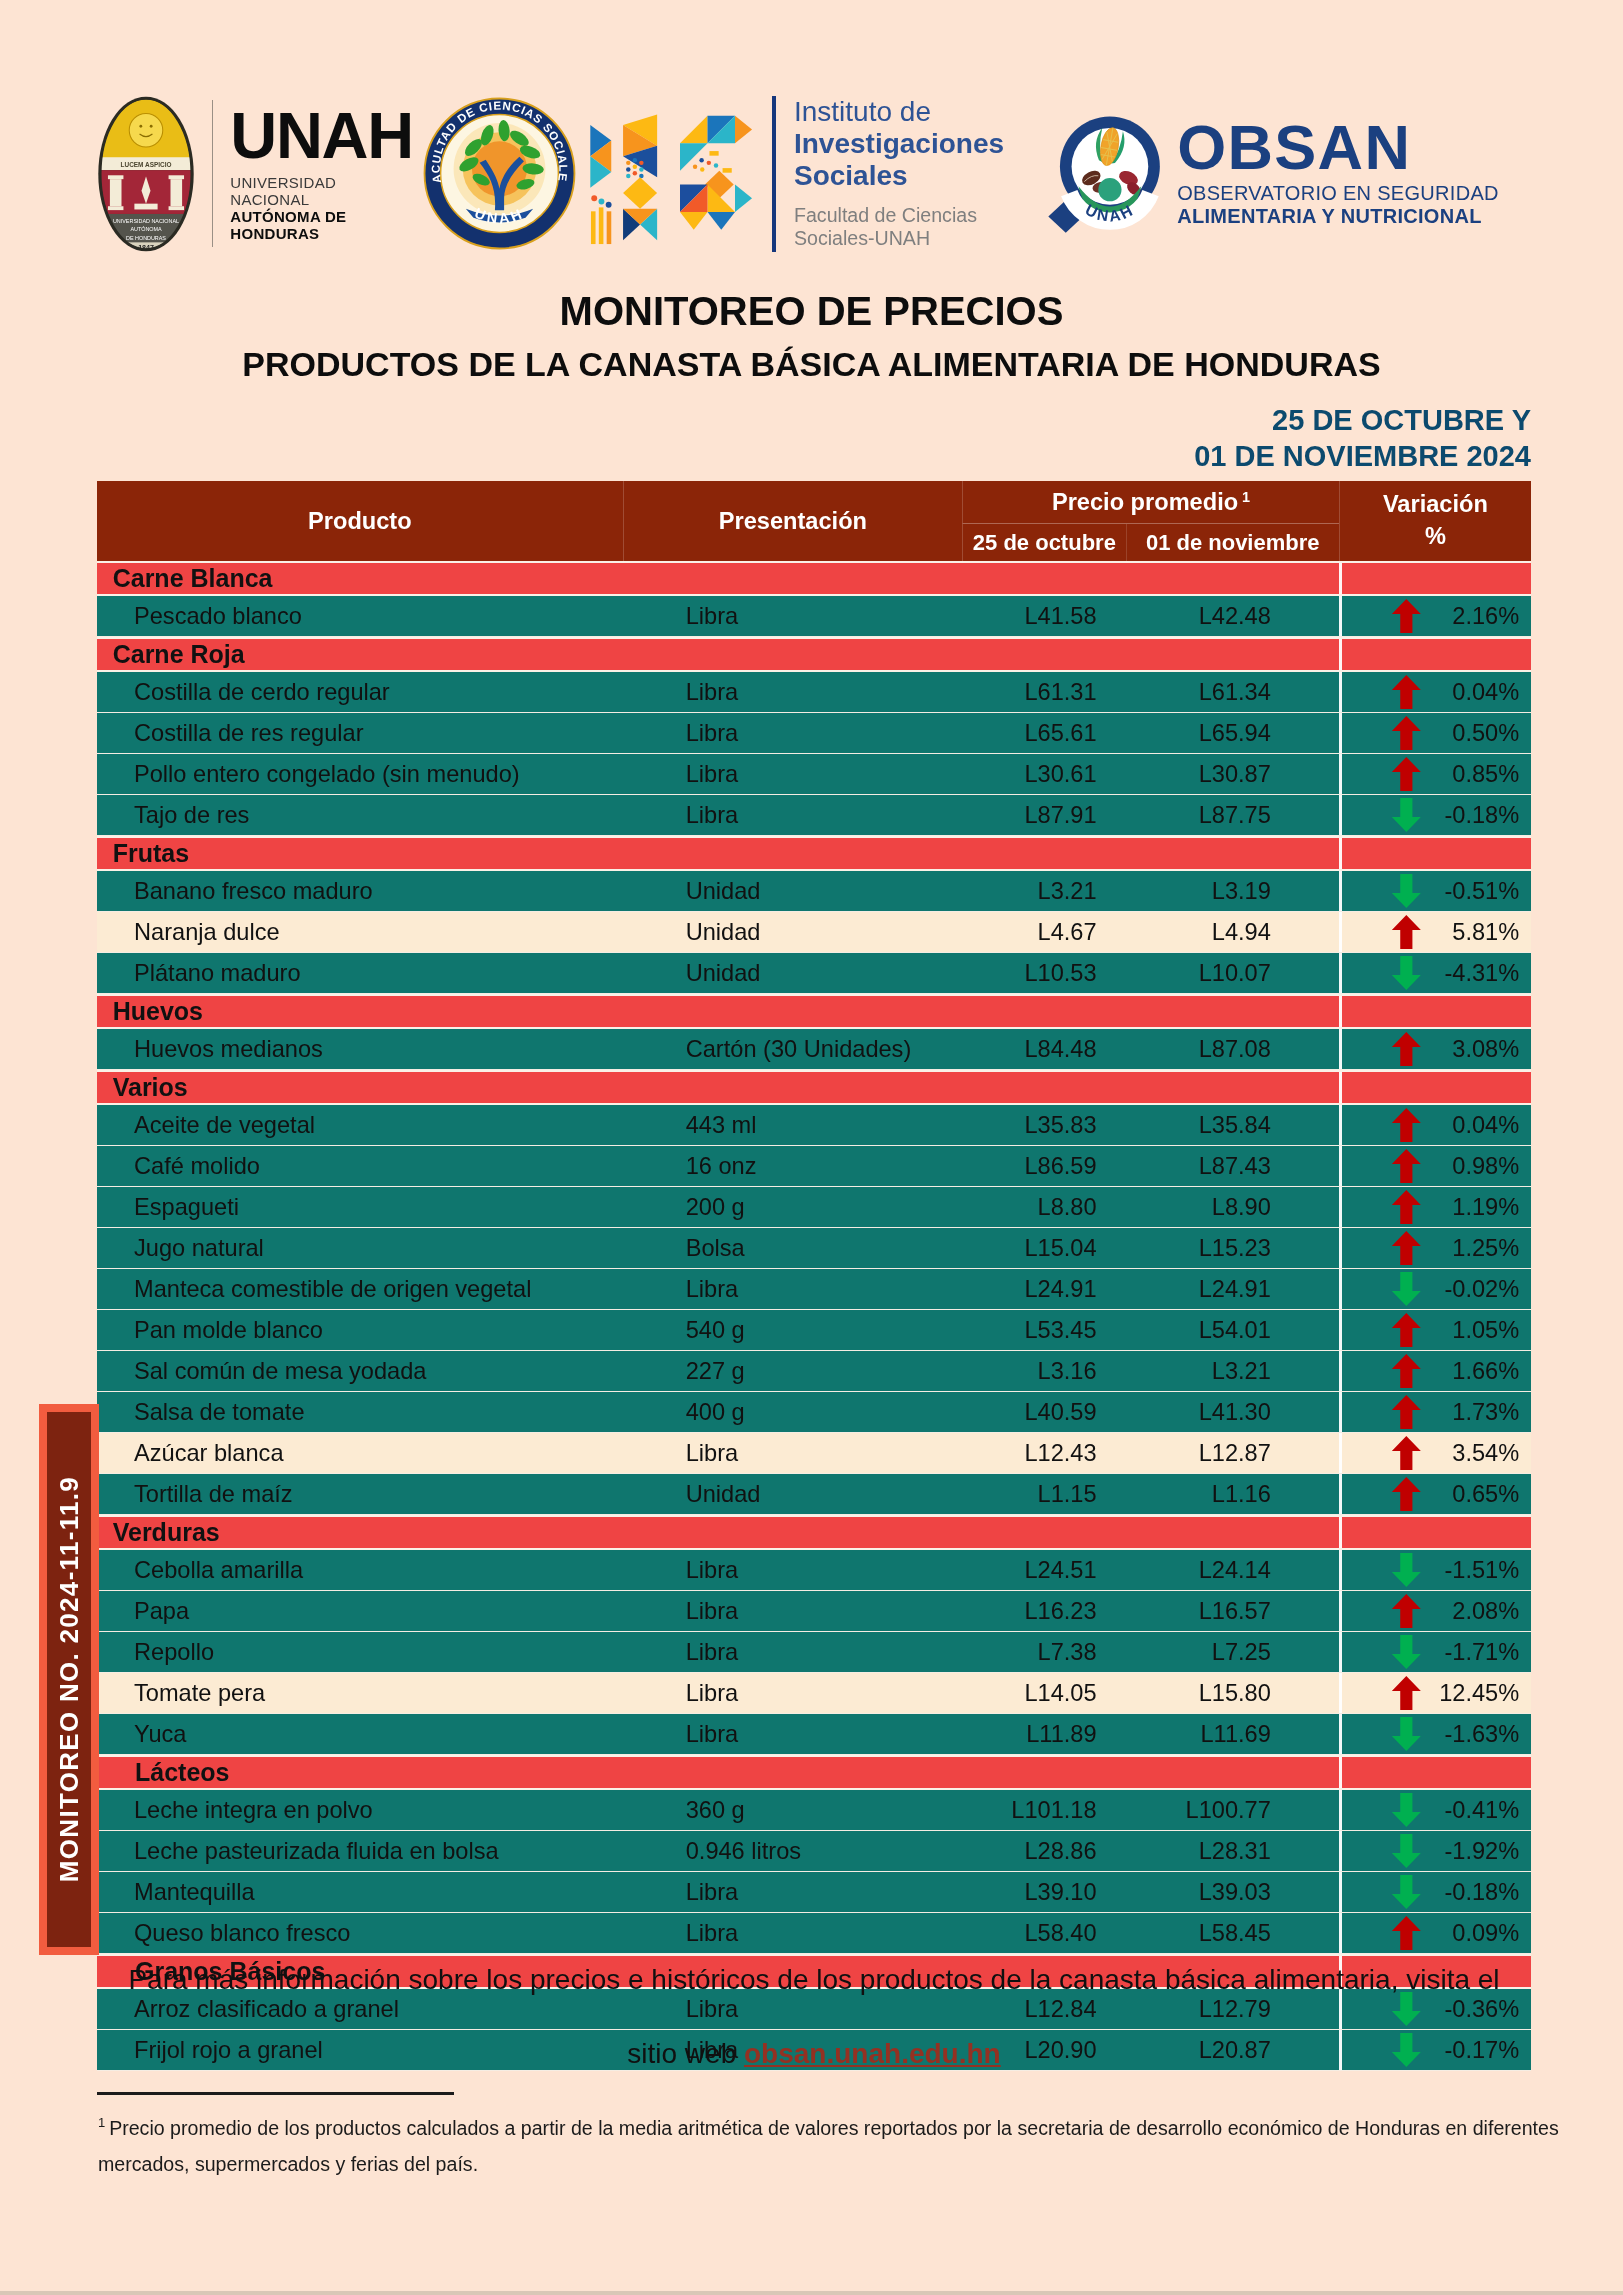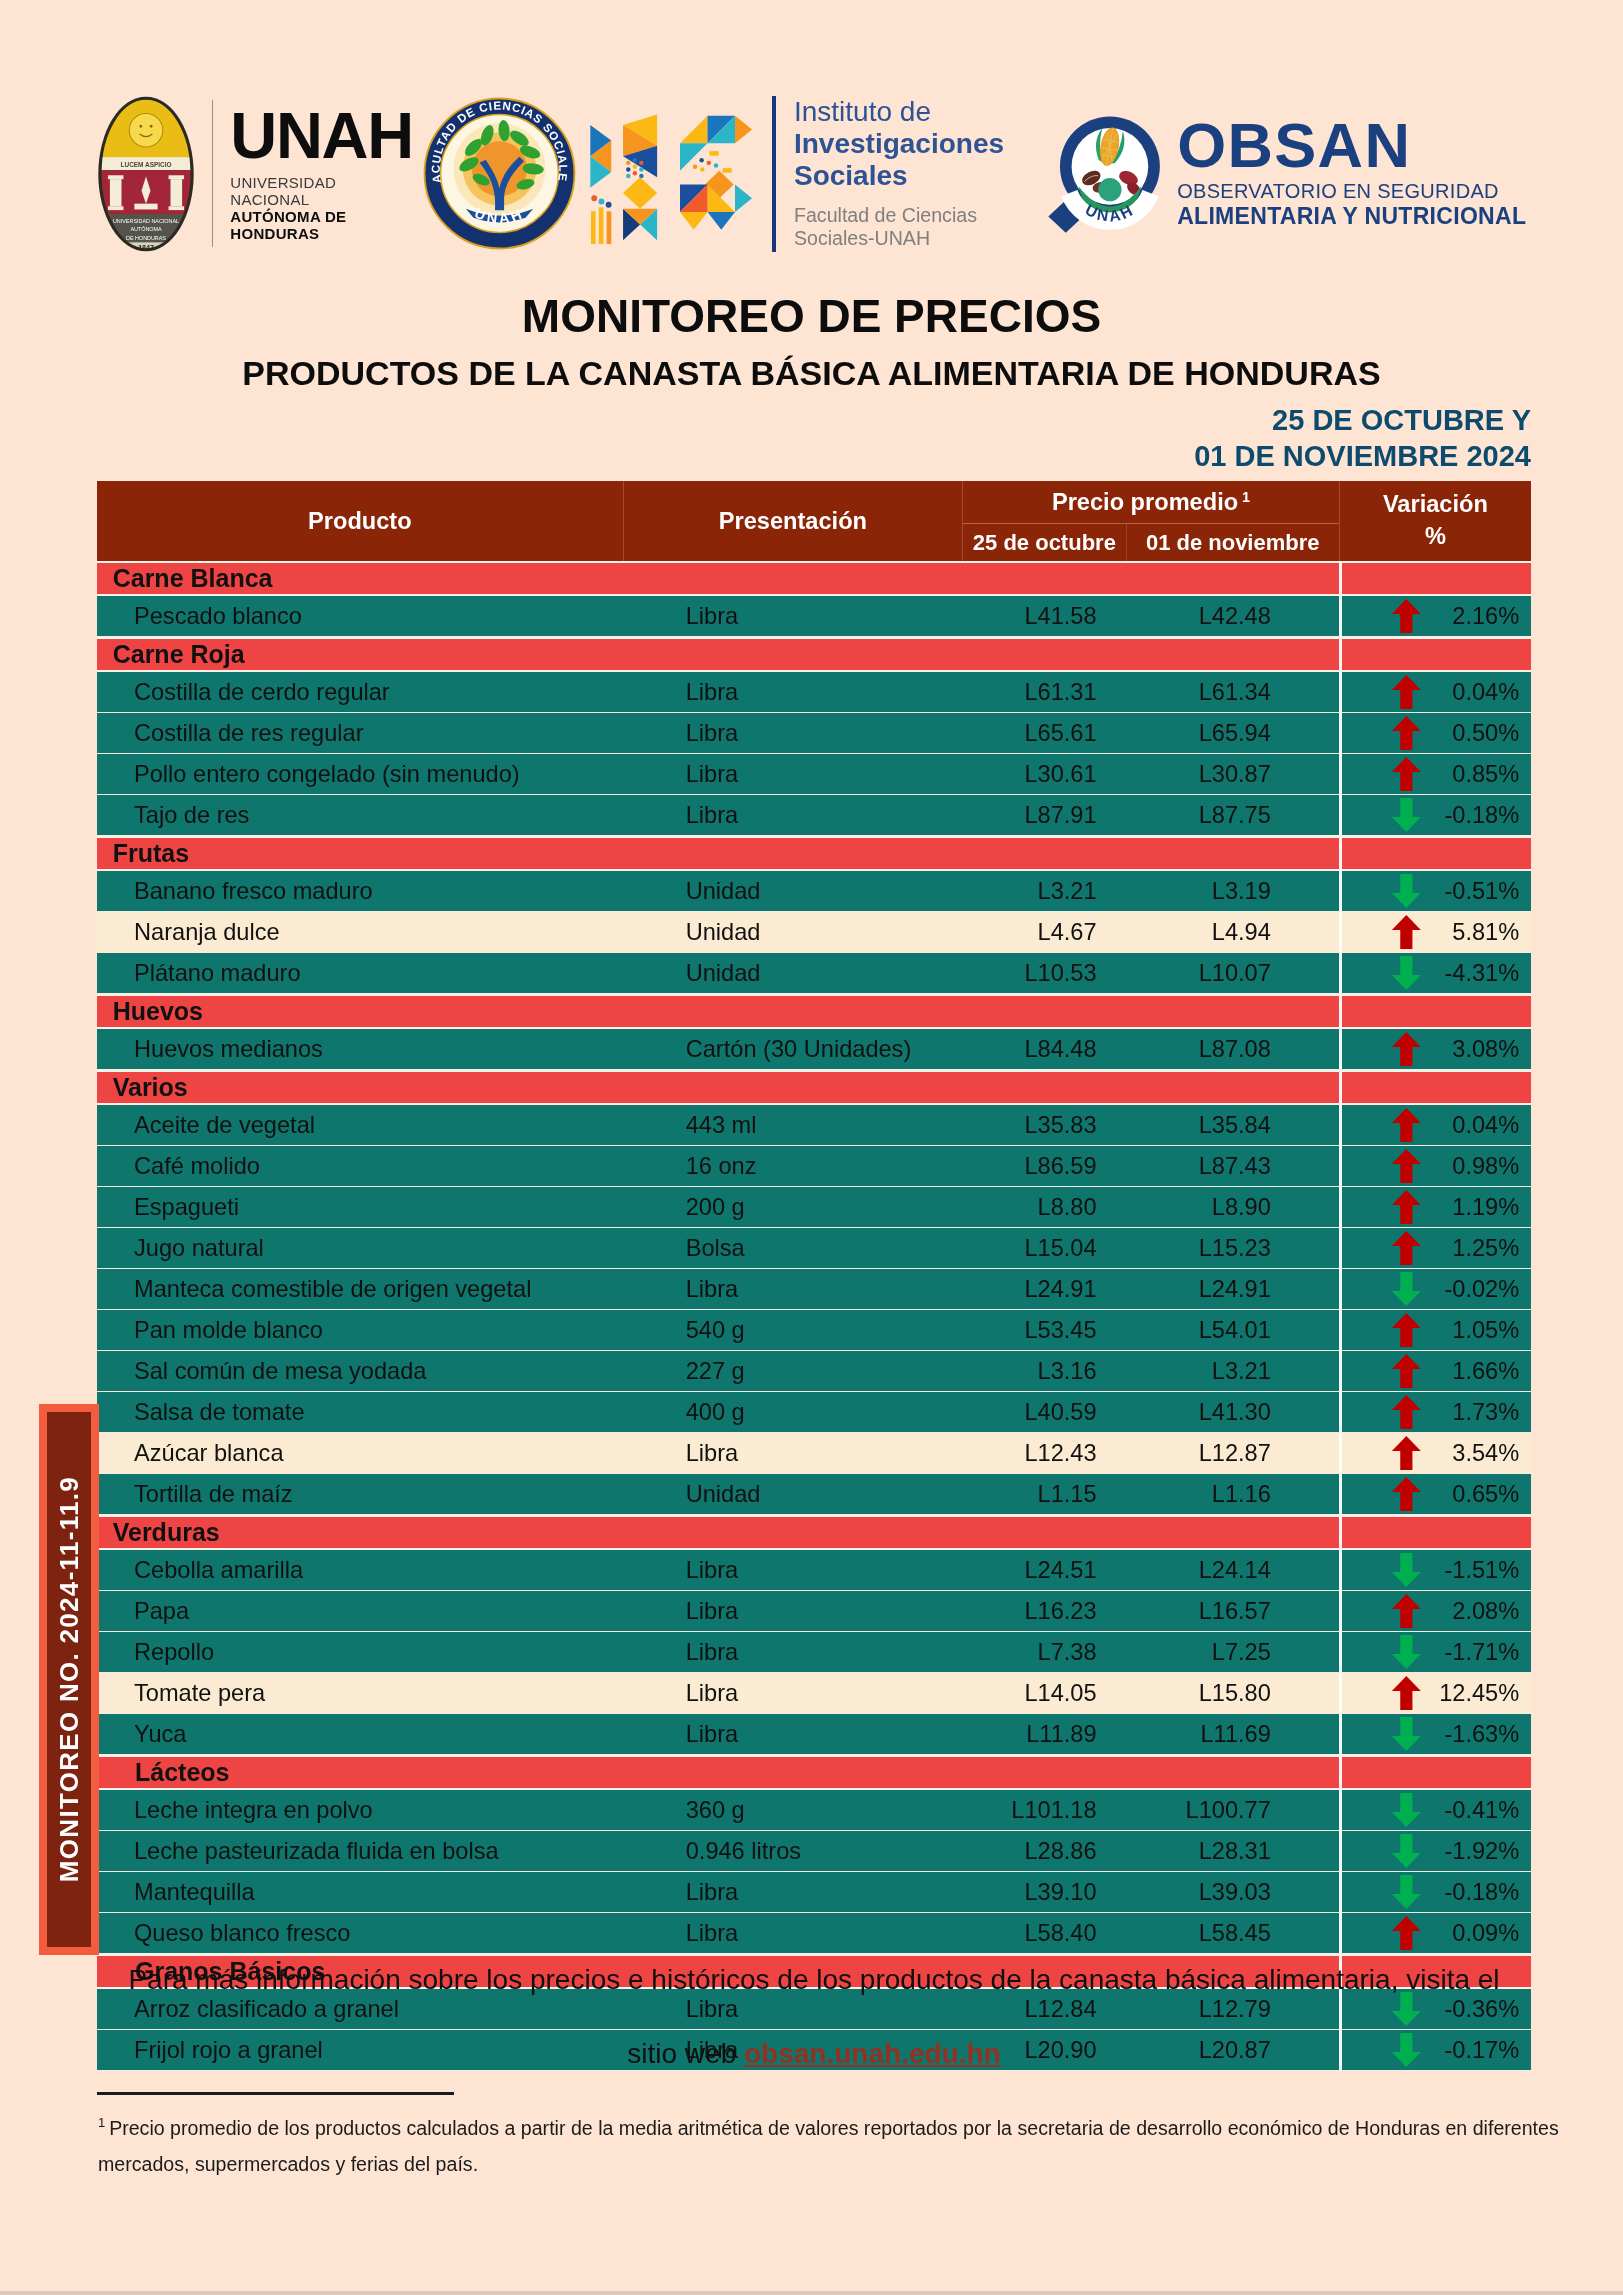--- a/index.html
+++ b/index.html
@@ -22,24 +22,24 @@
   .inst{display:flex;flex-direction:column;flex:0 0 auto;width:222px;}
   .inst .l{font-size:28px;color:#2E5395;line-height:1.14;}
   .inst .l.b{font-weight:bold;}
   .inst .g{font-size:19.6px;color:#7F7F7F;line-height:1.2;}
   .inst .g.first{margin-top:11.8px;}
   .obsan-wrap{display:flex;align-items:center;margin-left:30px;flex:0 0 auto;}
   .obsan-circle{width:122px;height:122px;flex:0 0 auto;}
   .obsan-text{display:flex;flex-direction:column;margin-left:9.2px;}
   .obsan-text .name{font-size:63px;font-weight:bold;color:#1B4080;letter-spacing:1.3px;line-height:.9;}
   .obsan-text .t1{font-size:20px;color:#1B4080;margin-top:6.5px;letter-spacing:0.3px;}
-  .obsan-text .t2{font-size:23px;color:#1B4080;font-weight:bold;letter-spacing:0.3px;}
+  .obsan-text .t2{font-size:20px;color:#1B4080;font-weight:bold;letter-spacing:0.3px;}
   
   .title-block{position:absolute;left:0;top:289px;width:100%;text-align:center;}
-  .title-main{font-size:46px;font-weight:bold;color:#0d0d0d;letter-spacing:0;}
+  .title-main{font-size:40px;font-weight:bold;color:#0d0d0d;letter-spacing:0;}
   .title-sub{font-size:34px;font-weight:bold;color:#0d0d0d;margin-top:10.5px;}
   .date-block{position:absolute;right:92px;top:402px;text-align:right;color:#0c4a6e;font-weight:bold;font-size:29px;line-height:1.25;}
   
   .pricetable{position:absolute;left:97px;top:481px;width:1434px;}
   .thead{display:grid;grid-template-columns:36.66% 23.67% 11.4% 14.87% 13.4%;grid-template-rows:43px 37px;background:#8B2508;color:#fff;font-weight:bold;}
   .th{display:flex;align-items:center;justify-content:center;font-size:23.6px;}
   .th-product{grid-row:1/3;grid-column:1;}
   .th-pres{grid-row:1/3;grid-column:2;border-left:1.3px solid rgba(255,255,255,.18);}
   .th-price{grid-row:1;grid-column:3/5;border-left:1.3px solid rgba(255,255,255,.18);border-bottom:1.3px solid rgba(255,255,255,.30);}
   .th-oct{grid-row:2;grid-column:3;font-size:22px;border-left:1.3px solid rgba(255,255,255,.18);}

